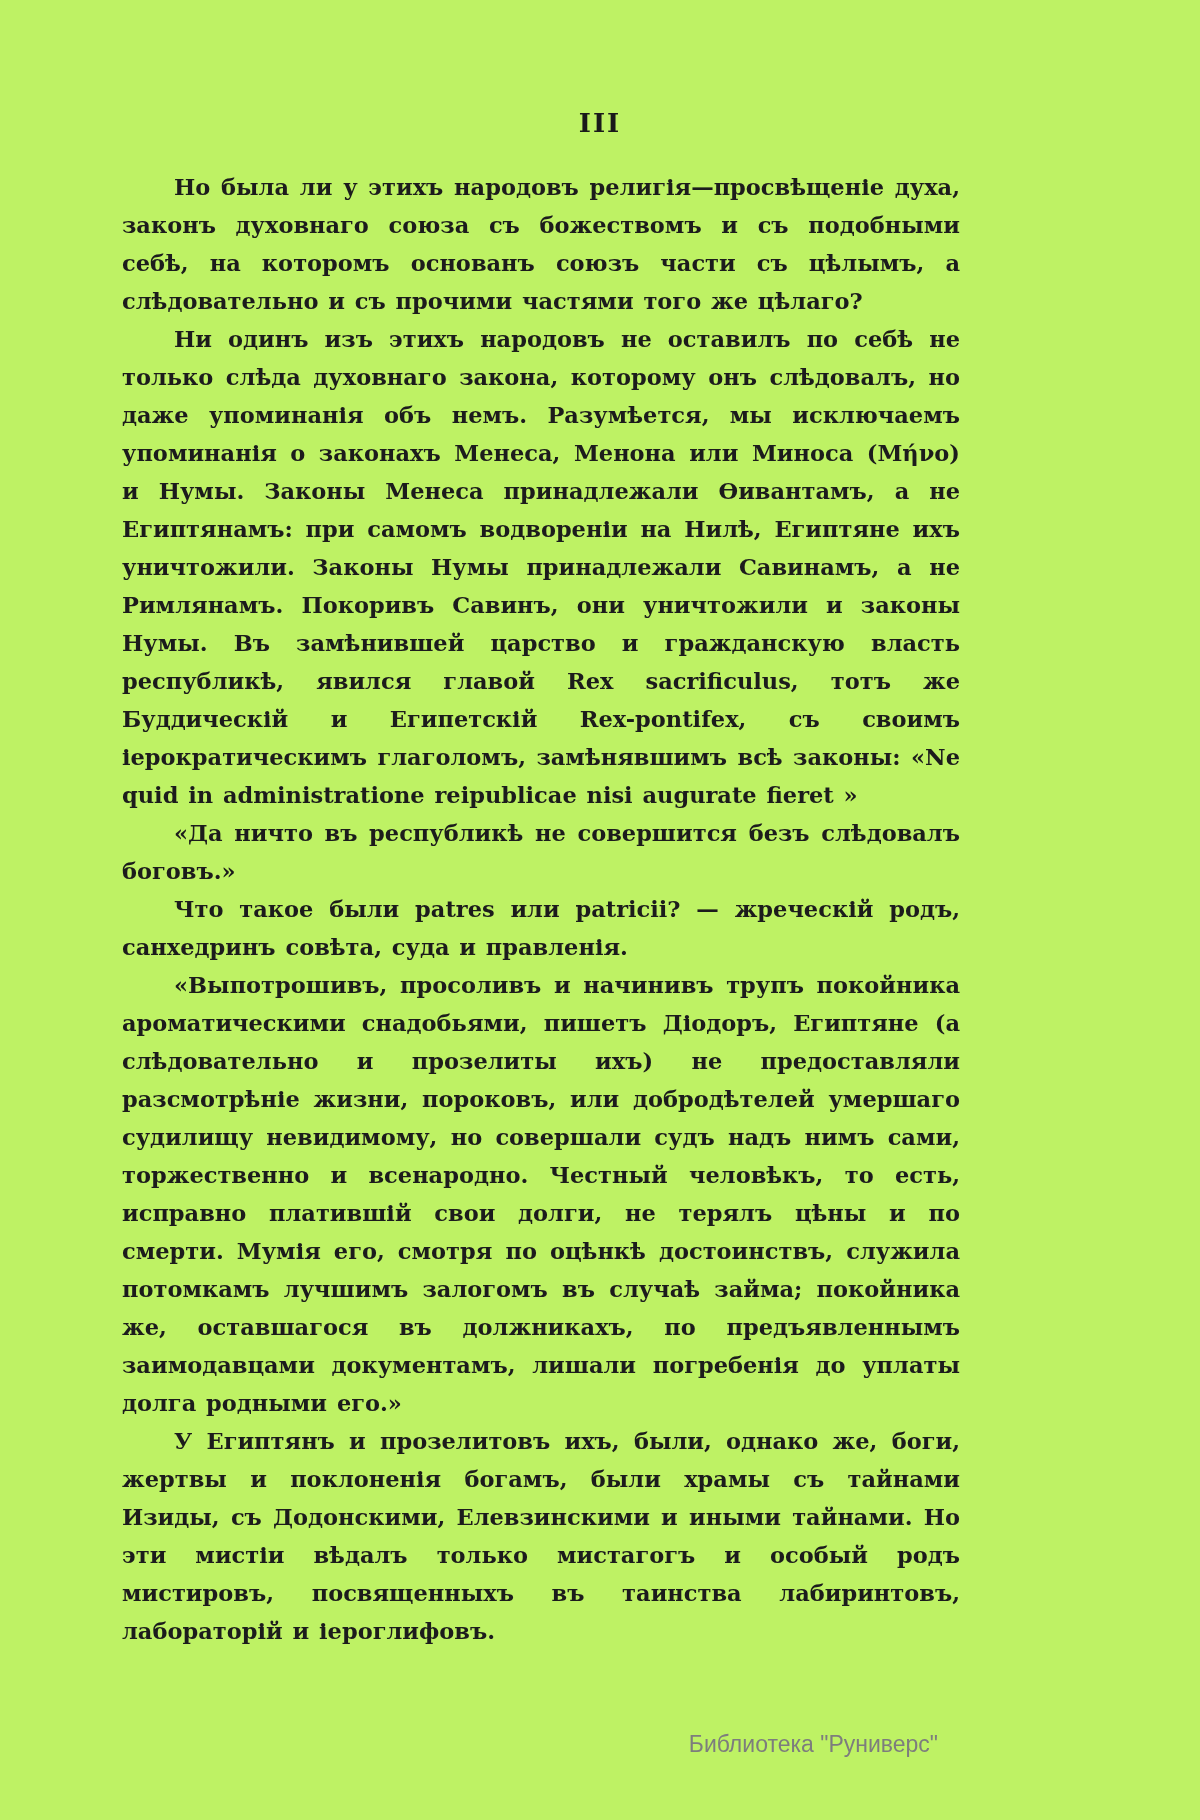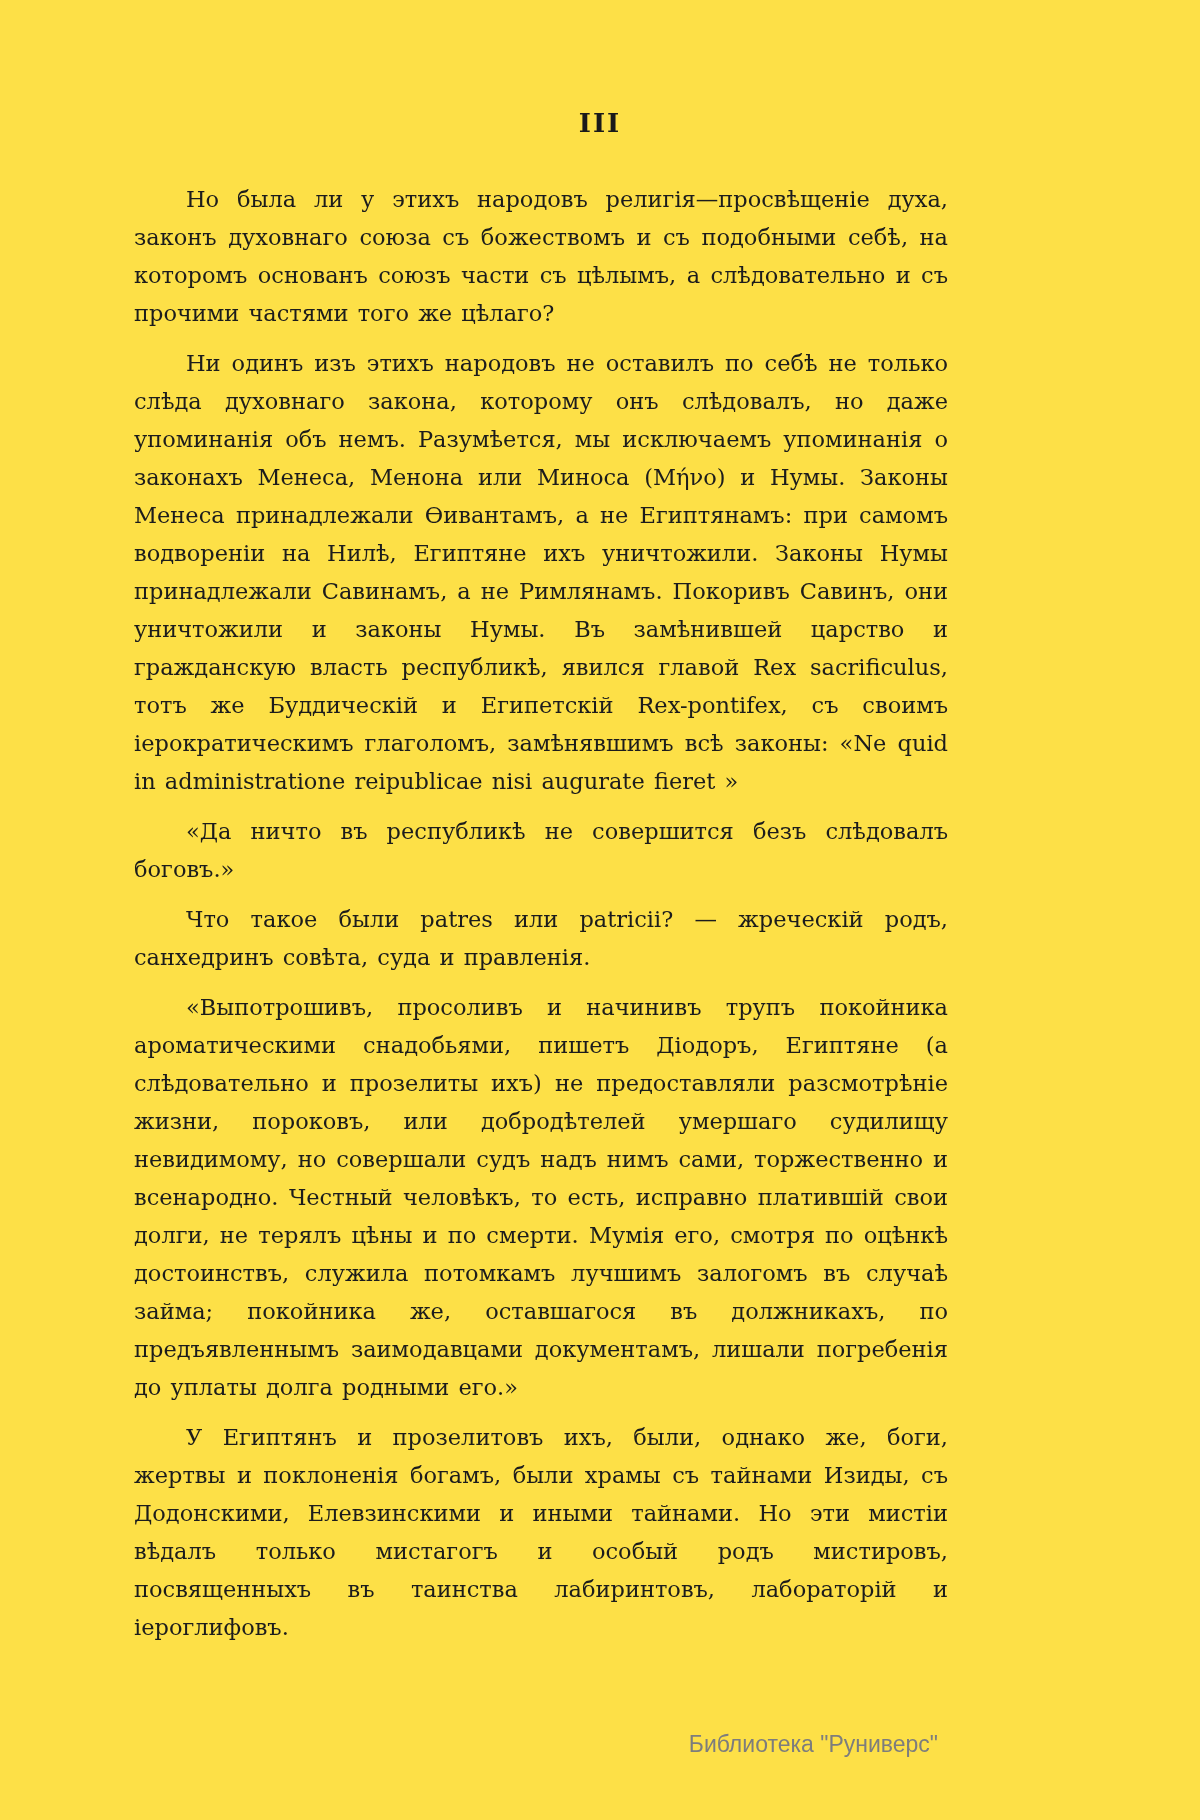--- a/index.html
+++ b/index.html
@@ -5,21 +5,21 @@
   html, body {
     margin: 0;
     padding: 0;
     background: #e8e8e8;
   }
   .page {
     position: relative;
     width: 1200px;
     height: 1820px;
     margin: 0 auto;
-    background: #fde047;
+    background: #bef264;
     box-sizing: border-box;
     overflow: hidden;
     font-family: "DejaVu Serif", "Liberation Serif", serif;
     color: #161616;
   }
   .page-number {
     position: absolute;
     top: 108px;
     left: 0;
     width: 100%;
@@ -29,25 +29,25 @@
     letter-spacing: 2px;
     color: #1a1a1a;
   }
   .text-block {
     position: absolute;
     top: 168px;
     left: 122px;
     width: 838px;
   }
   .text-block p {
-    margin: 12px;
+    margin: 0;
     padding: 0;
     font-size: 22.5px;
     line-height: 38px;
-    font-weight: normal;
+    font-weight: bold;
     text-align: justify;
     text-indent: 52px;
     word-spacing: 2px;
     color: #1c1c1c;
   }
   .footer-watermark {
     position: absolute;
     right: 262px;
     bottom: 62px;
     font-family: "Liberation Sans", "DejaVu Sans", sans-serif;

